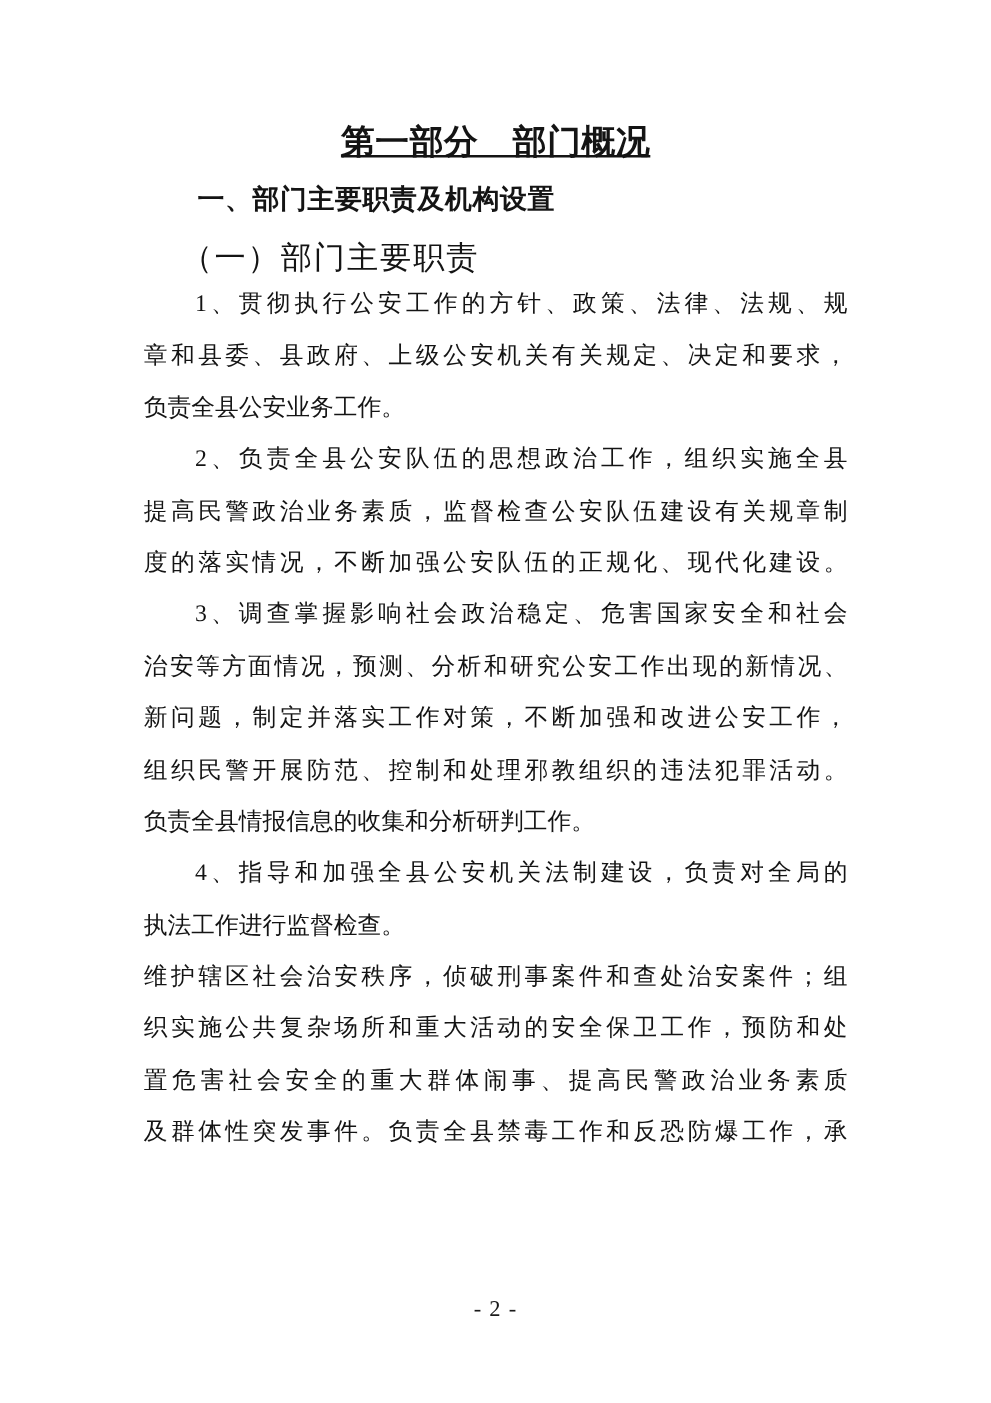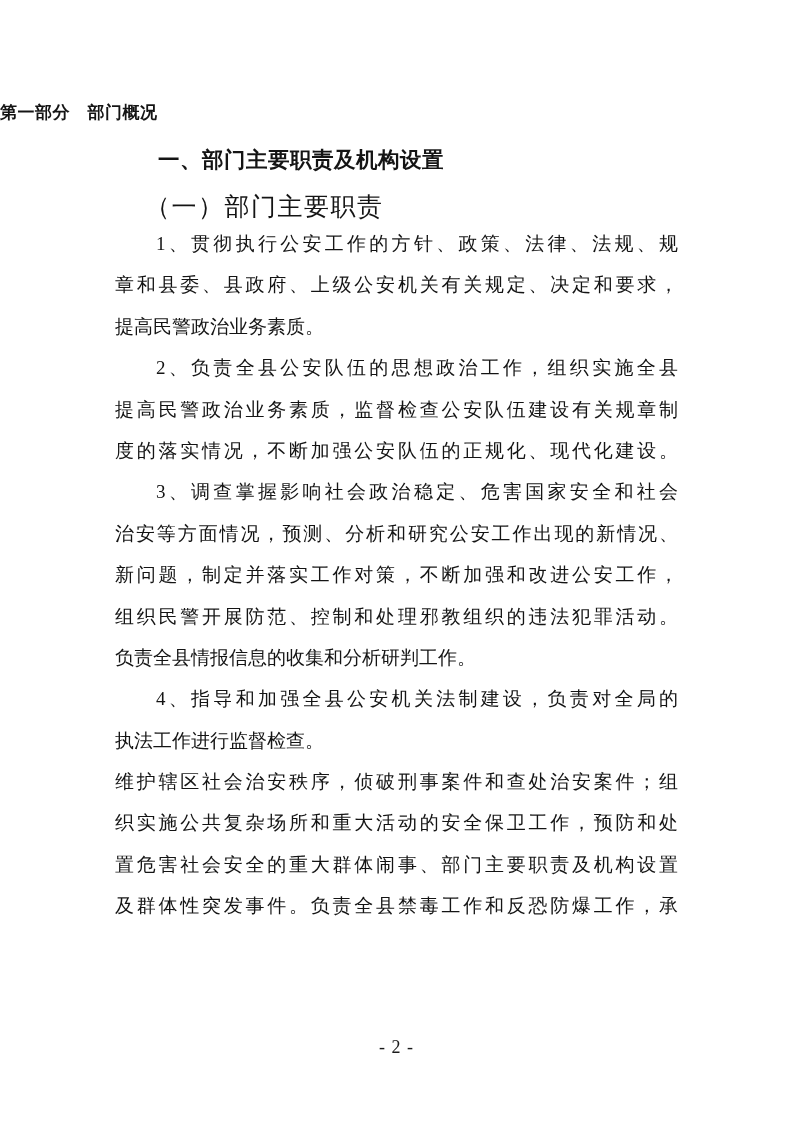--- a/index.html
+++ b/index.html
@@ -7,25 +7,27 @@
   .page {
     position:relative;
     width:793px; height:1122px;
     background:#ffffff;
     color:#141414;
     font-family:"Liberation Serif", serif;
     overflow:hidden;
   }
   .doc-title {
     position:absolute; left:0; right:0; top:97px;
+    text-align:center;
     font-family:"Liberation Sans", sans-serif;
     font-weight:700;
-    font-size:17px;
+    font-size:27px;
     letter-spacing:0.5px;
     line-height:32px;
+    text-decoration:underline;
   }
   .doc-heading {
     position:absolute; left:115px; width:563px; top:146px;
     font-family:Liberation Mono, monospace;
     font-weight:700;
     font-size:21.5px;
     letter-spacing:0.5px;
     text-indent:43px;
     line-height:30px;
   }
@@ -68,21 +70,21 @@
 
   <div class="doc-heading">一、部门主要职责及机构设置</div>
 
   <div class="doc-subheading">（一）部门主要职责</div>
 
   <div class="bodytext">
 
     <div>
       <div class="ln first">1、贯彻执行公安工作的方针、政策、法律、法规、规</div>
       <div class="ln">章和县委、县政府、上级公安机关有关规定、决定和要求，</div>
-      <div class="ln end">提高民警政治业务素质。</div>
+      <div class="ln end">负责全县公安业务工作。</div>
     </div>
 
     <div>
       <div class="ln first">2、负责全县公安队伍的思想政治工作，组织实施全县</div>
       <div class="ln">提高民警政治业务素质，监督检查公安队伍建设有关规章制</div>
       <div class="ln">度的落实情况，不断加强公安队伍的正规化、现代化建设。</div>
     </div>
 
     <div>
       <div class="ln first">3、调查掌握影响社会政治稳定、危害国家安全和社会</div>
@@ -93,21 +95,21 @@
     </div>
 
     <div>
       <div class="ln first">4、指导和加强全县公安机关法制建设，负责对全局的</div>
       <div class="ln end">执法工作进行监督检查。</div>
     </div>
 
     <div>
       <div class="ln">维护辖区社会治安秩序，侦破刑事案件和查处治安案件；组</div>
       <div class="ln">织实施公共复杂场所和重大活动的安全保卫工作，预防和处</div>
-      <div class="ln">置危害社会安全的重大群体闹事、部门主要职责及机构设置</div>
+      <div class="ln">置危害社会安全的重大群体闹事、提高民警政治业务素质</div>
       <div class="ln">及群体性突发事件。负责全县禁毒工作和反恐防爆工作，承</div>
     </div>
 
   </div>
 
   <div class="page-footer">- 2 -</div>
 
 </div>
 
 </body></html>

